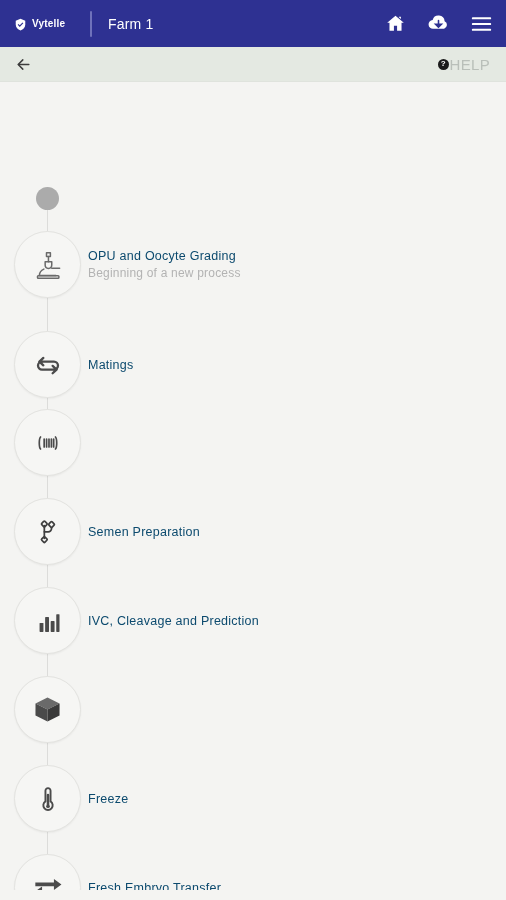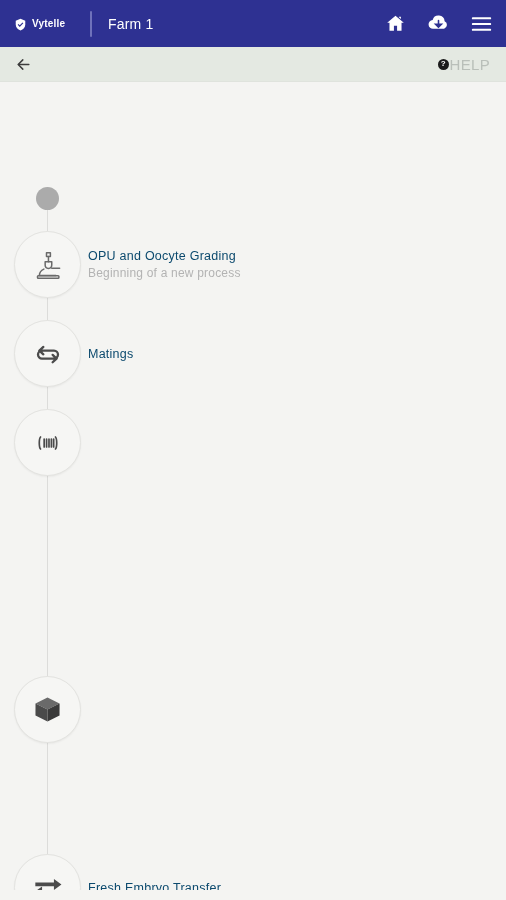--- a/index.html
+++ b/index.html
@@ -246,21 +246,21 @@
         <path d="M29 28.2h10.5"></path>
         <rect x="10" y="38.3" width="28.5" height="3.4" rx="1"></rect>
       </svg>
     </div>
     <div class="node-text">
       <span class="node-title">OPU and Oocyte Grading</span>
       <span class="node-sub">Beginning of a new process</span>
     </div>
   </div>
 
-  <div class="node" style="top:231px">
+  <div class="node" style="top:242px">
     <div class="node-circle">
       <svg width="36" height="36" viewBox="0 0 48 48" fill="none" stroke="#4b4b4b" stroke-width="3.1" stroke-linecap="round" stroke-linejoin="round">
         <path d="M13 19.5h19a5.3 5.3 0 0 1 0 10.6"></path>
         <path d="M17.8 14.6 12.6 19.5l5.2 4.9"></path>
         <path d="M35 30.1H16a5.3 5.3 0 0 1 0-10.6"></path>
         <path d="M30.2 35 35.4 30.1l-5.2-4.9"></path>
       </svg>
     </div>
     <div class="node-text">
       <span class="node-title">Matings</span>
@@ -270,32 +270,71 @@
   <div class="node" style="top:320px">
     <div class="node-circle">
       <svg width="34" height="34" viewBox="0 0 48 48" fill="none" stroke="#4b4b4b" stroke-width="2.4" stroke-linecap="round" stroke-linejoin="round">
         <path d="M13.5 15.5c-2.4 2.4-2.4 14.6 0 17"></path>
         <path d="M34.5 15.5c2.4 2.4 2.4 14.6 0 17"></path>
         <path d="M18.6 18.4v11.2M22 18.4v11.2M25.4 18.4v11.2M28.8 18.4v11.2M32 18.4v11.2"></path>
       </svg>
     </div>
   </div>
 
-
+  <div class="node" style="top:409px">
+    <div class="node-circle">
+      <svg width="32" height="32" viewBox="0 0 48 48" fill="none" stroke="#3f3f3f" stroke-width="2.6" stroke-linecap="round" stroke-linejoin="round">
+        <path d="M18.5 14.6v18.8"></path>
+        <path d="M18.5 23.8h5.8a5 5 0 0 0 5-5v-1.4"></path>
+        <rect x="15.1" y="8.6" width="6.8" height="6.8" rx="1.4" transform="rotate(45 18.5 12)"></rect>
+        <rect x="25.9" y="9.4" width="6.8" height="6.8" rx="1.4" transform="rotate(45 29.3 12.8)"></rect>
+        <rect x="15.1" y="32" width="6.8" height="6.8" rx="1.4" transform="rotate(45 18.5 35.4)"></rect>
+      </svg>
+    </div>
+    <div class="node-text">
+      <span class="node-title">Semen Preparation</span>
+    </div>
+  </div>
+
+  <div class="node" style="top:498px">
+    <div class="node-circle">
+      <svg width="30" height="30" viewBox="0 0 48 48" fill="#4b4b4b">
+        <rect x="10.5" y="27" width="6.2" height="14.5" rx="1"></rect>
+        <rect x="19.4" y="17.5" width="6.2" height="24" rx="1"></rect>
+        <rect x="28.3" y="24" width="6.2" height="17.5" rx="1"></rect>
+        <rect x="37.2" y="13" width="5.2" height="28.5" rx="1"></rect>
+      </svg>
+    </div>
+    <div class="node-text">
+      <span class="node-title">IVC, Cleavage and Prediction</span>
+    </div>
+  </div>
 
   <div class="node" style="top:587px">
     <div class="node-circle">
       <svg width="33" height="33" viewBox="0 0 48 48">
         <path d="M24 6.5 41.5 15.3 24 24 6.5 15.3 24 6.5z" fill="#6a6a6a"></path>
         <path d="M6.5 15.3 24 24v17.5L6.5 32.8V15.3z" fill="#4a4a4a"></path>
         <path d="M41.5 15.3 24 24v17.5l17.5-8.7V15.3z" fill="#3a3a3a"></path>
       </svg>
     </div>
   </div>
 
+  <div class="node" style="top:676px">
+    <div class="node-circle">
+      <svg width="34" height="34" viewBox="0 0 48 48" fill="none" stroke="#4b4b4b" stroke-width="2.7" stroke-linecap="round" stroke-linejoin="round">
+        <path d="M27.6 27.4V12.3a3.6 3.6 0 1 0-7.2 0v15.1a6.6 6.6 0 1 0 7.2 0z"></path>
+        <path d="M24 18.5v12.8" stroke-width="3.6"></path>
+        <circle cx="24" cy="34.2" r="2.6" fill="#4b4b4b" stroke="none"></circle>
+      </svg>
+    </div>
+    <div class="node-text">
+      <span class="node-title">Freeze</span>
+    </div>
+  </div>
 
   <div class="node" style="top:765px">
     <div class="node-circle">
       <svg width="38" height="38" viewBox="0 0 48 48" fill="#4b4b4b">
         <path d="M8 17.2h23.5v-4.6L41 19.5l-9.5 6.9v-4.6H8v-4.6z"></path>
         <path d="M40 26.6H16.5V22L7 28.9l9.5 6.9v-4.6H40v-4.6z"></path>
       </svg>
     </div>
     <div class="node-text">
       <span class="node-title">Fresh Embryo Transfer</span>

